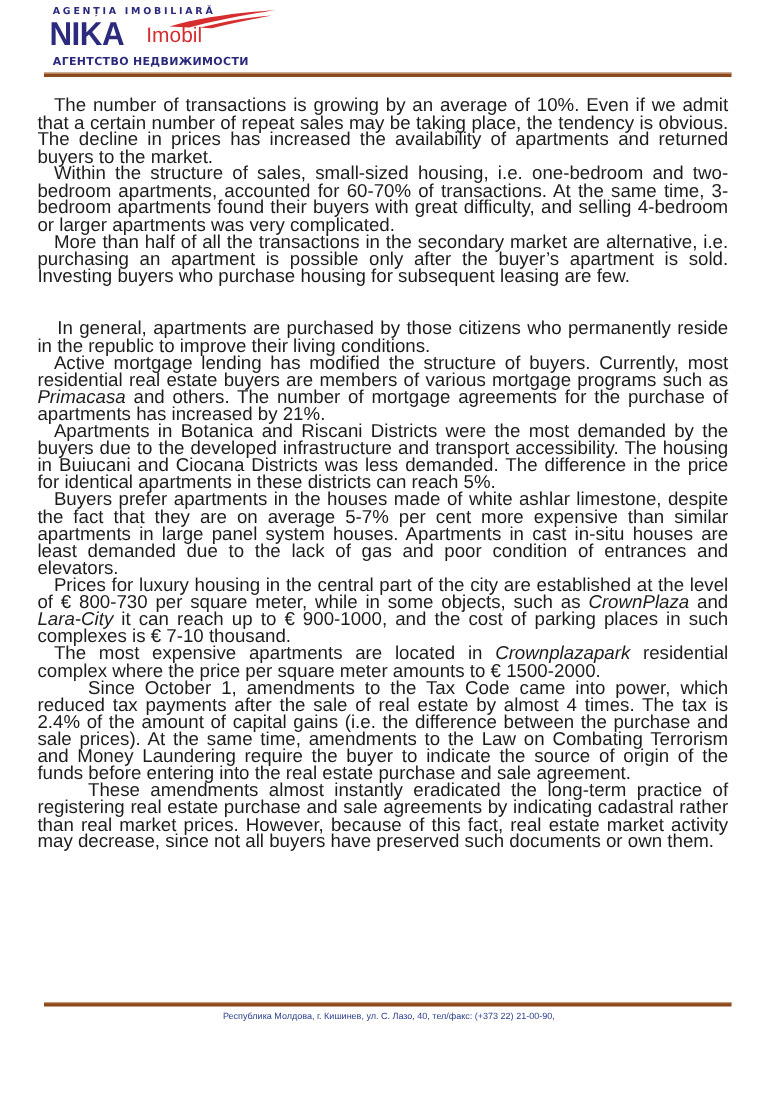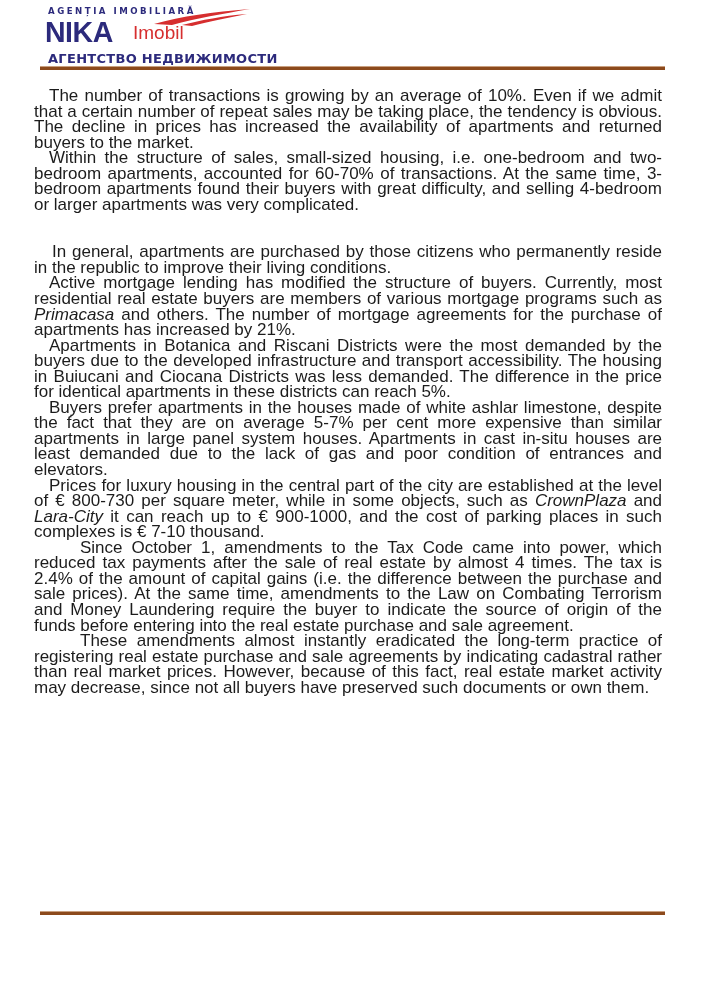--- a/index.html
+++ b/index.html
@@ -3,21 +3,21 @@
   <meta charset="utf-8">
   <style>
     html, body { margin: 0; padding: 0; background: #ffffff; }
     body { width: 707px; height: 1000px; position: relative; overflow: hidden; font-family: "Liberation Sans", sans-serif; }
 
     .logo { position: absolute; left: 40px; top: 6px; width: 220px; height: 60px; text-align: right; }
     .logo-top { position: absolute; left: 8px; top: 0px; font-family: "DejaVu Sans", sans-serif; font-weight: bold; font-size: 8.6px; letter-spacing: 2.5px; color: #2c2a7c; white-space: nowrap; }
     .logo-nika { position: absolute; left: 5px; top: 10px; font-family: "Liberation Sans", sans-serif; font-weight: bold; font-size: 30px; color: #2c2a7c; letter-spacing: -0.5px; line-height: 32px; transform: scaleX(0.95); transform-origin: left; }
     .logo-imobil { position: absolute; left: 93px; top: 14px; font-family: "Liberation Sans", sans-serif; font-size: 19px; color: #d62e2f; line-height: 26px; }
     .logo-swoosh { position: absolute; left: 112px; top: 2px; width: 100px; height: 18px; }
-    .logo-bottom { position: absolute; left: 8px; top: 45px; font-family: "DejaVu Sans", sans-serif; font-weight: bold; font-size: 13px; color: #2c2a7c; letter-spacing: 0.3px; white-space: nowrap; }
+    .logo-bottom { position: absolute; left: 8px; top: 45px; font-family: "DejaVu Sans", sans-serif; font-weight: bold; font-size: 10px; color: #2c2a7c; letter-spacing: 0.3px; white-space: nowrap; }
 
     .header-rule { position: absolute; left: 40px; top: 66px; width: 625px; height: 3px; background: #8c4a1c; border-top: 1px solid #c9a080; }
 
     .body-text { position: absolute; left: 34px; top: 88px; width: 628px; font-family: "Liberation Sans", sans-serif; font-size: 17px; line-height: 15.55px; color: #1c1c1c; }
     .body-text p { margin: 0; text-align: justify; text-indent: 15px; }
     .body-text p.indent-lg { text-indent: 46px; }
     .body-text p.indent-md { text-indent: 18px; margin-top: 32px; }
     .body-text i { font-style: italic; }
 
     .footer-rule { position: absolute; left: 40px; top: 911px; width: 625px; height: 3px; background: #8c4a1c; border-top: 1px solid #c9a080; }
@@ -37,25 +37,28 @@
   <div class="logo-nika">NIKA</div>
   <div class="logo-imobil">Imobil</div>
   <div class="logo-bottom">АГЕНТСТВО НЕДВИЖИМОСТИ</div>
 </div>
 
 <div class="header-rule"></div>
 
 <div class="body-text">
   <p>The number of transactions is growing by an average of 10%. Even if we admit that a certain number of repeat sales may be taking place, the tendency is obvious. The decline in prices has increased the availability of apartments and returned buyers to the market.</p>
   <p>Within the structure of sales, small-sized housing, i.e. one-bedroom and two-bedroom apartments, accounted for 60-70% of transactions. At the same time, 3-bedroom apartments found their buyers with great difficulty, and selling 4-bedroom or larger apartments was very complicated.</p>
+  <p>More than half of all the transactions in the secondary market are alternative, i.e. purchasing an apartment is possible only after the buyer’s apartment is sold. Investing buyers who purchase housing for subsequent leasing are few.</p>
   <p class="indent-md">In general, apartments are purchased by those citizens who permanently reside in the republic to improve their living conditions.</p>
   <p><span>Active mortgage lending has modified the structure of buyers. Currently, most residential real estate buyers are members of various mortgage programs such as </span><i>Primacasa</i><span> and others. The number of mortgage agreements for the purchase of apartments has increased by 21%.</span></p>
   <p>Apartments in Botanica and Riscani Districts were the most demanded by the buyers due to the developed infrastructure and transport accessibility. The housing in Buiucani and Ciocana Districts was less demanded. The difference in the price for identical apartments in these districts can reach 5%.</p>
   <p>Buyers prefer apartments in the houses made of white ashlar limestone, despite the fact that they are on average 5-7% per cent more expensive than similar apartments in large panel system houses. Apartments in cast in-situ houses are least demanded due to the lack of gas and poor condition of entrances and elevators.</p>
   <p><span>Prices for luxury housing in the central part of the city are established at the level of € 800-730 per square meter, while in some objects, such as </span><i>CrownPlaza</i><span> and </span><i>Lara-City</i><span> it can reach up to € 900-1000, and the cost of parking places in such complexes is € 7-10 thousand.</span></p>
+  <p><span>The most expensive apartments are located in </span><i>Crownplazapark</i><span> residential complex where the price per square meter amounts to € 1500-2000.</span></p>
   <p class="indent-lg">Since October 1, amendments to the Tax Code came into power, which reduced tax payments after the sale of real estate by almost 4 times. The tax is 2.4% of the amount of capital gains (i.e. the difference between the purchase and sale prices). At the same time, amendments to the Law on Combating Terrorism and Money Laundering require the buyer to indicate the source of origin of the funds before entering into the real estate purchase and sale agreement.</p>
   <p class="indent-lg">These amendments almost instantly eradicated the long-term practice of registering real estate purchase and sale agreements by indicating cadastral rather than real market prices. However, because of this fact, real estate market activity may decrease, since not all buyers have preserved such documents or own them.</p>
 </div>
 
 <div class="footer-rule"></div>
 
 <div class="footer">
+  <div class="line1">Республика Молдова, г. Кишинев, ул. С. Лазо, 40, тел/факс: (+373 22) 21-00-90,</div>
 </div>
 
 </body></html>

